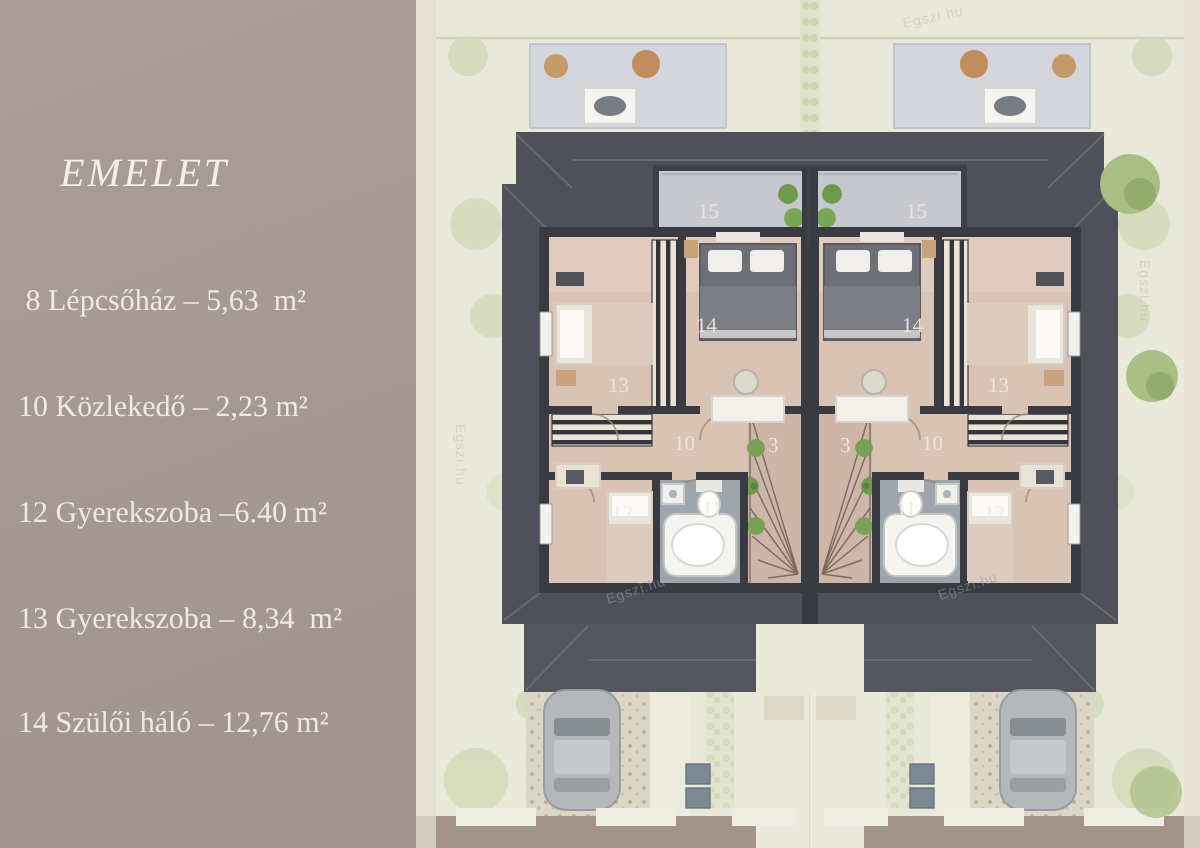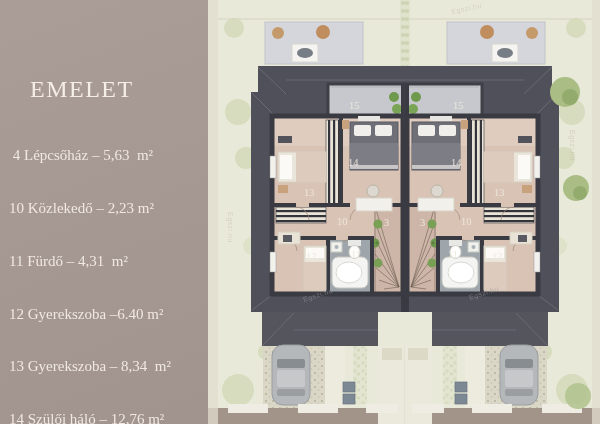--- a/index.html
+++ b/index.html
@@ -9,21 +9,21 @@
     position:relative;
   }
   
   .sidebar{
     width:208px;height:424px;flex:0 0 208px;
     background:linear-gradient(160deg,#aa9c97 0%,#a59892 55%,#a1948f 100%);
     color:#f2ece1;box-sizing:border-box;position:relative;
   }
   .legend-title{
     margin:0;padding:76px 16px 0 30px;
-    font-size:24px;font-weight:500;letter-spacing:1.5px;color:#f4eee4;
+    font-size:20px;font-weight:500;letter-spacing:1.5px;color:#f4eee4;font-style:italic;
   }
   .room-list{
     list-style:none;margin:9px 0 0 0;padding:0 0 0 9px;
     font-size:15px;line-height:17.6px;white-space:pre;color:#f0e9df;
   }
   
   .plan{width:392px;height:424px;position:relative;}
   .plan svg{display:block;}
   text.roomnum{
     font-family:"Liberation Serif","DejaVu Serif",serif;
@@ -35,23 +35,22 @@
   }
 </style>
 </head>
 <body>
 
 <div class="stage">
 
   <aside class="sidebar">
     <h1 class="legend-title">EMELET</h1>
     <ul class="room-list">
-      <li> 4 Lépcsőház – 5,63  m²</li>
+      <li> 8 Lépcsőház – 5,63  m²</li>
       <li>10 Közlekedő – 2,23 m²</li>
-      <li>11 Fürdő – 4,31  m²</li>
       <li>12 Gyerekszoba –6.40 m²</li>
       <li>13 Gyerekszoba – 8,34  m²</li>
       <li>14 Szülői háló – 12,76 m²</li>
       
     </ul>
 
   </aside>
 
   <main class="plan">
     <svg width="392" height="424" viewBox="0 0 392 424">

